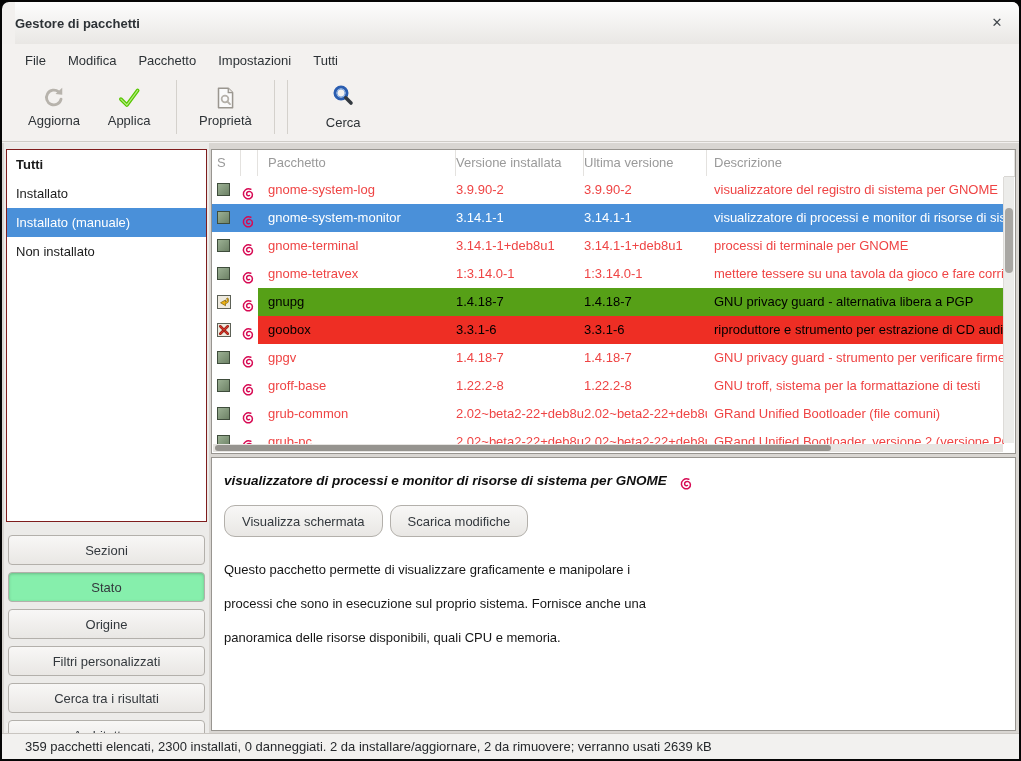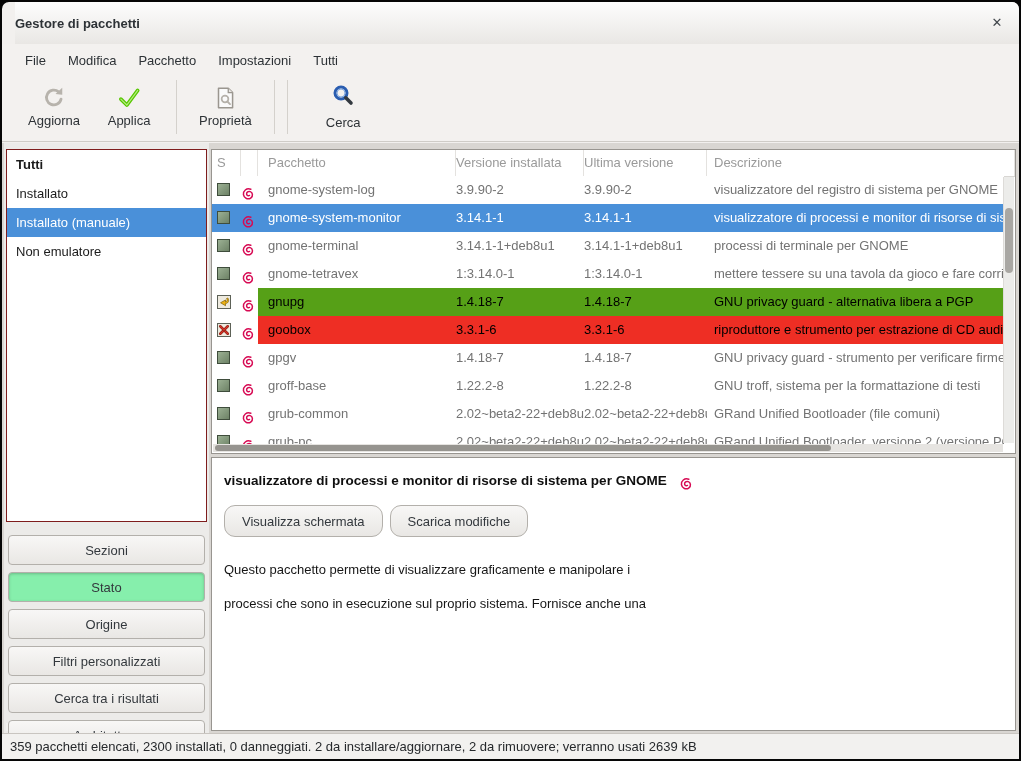--- a/index.html
+++ b/index.html
@@ -71,21 +71,21 @@
   .sbtn.pressed{background:#86efac;box-shadow:inset 0 1px 3px rgba(0,0,0,.22);}
   
   .right{position:absolute;left:209px;top:0;right:3px;bottom:0;}
   .pkgtable{
     position:absolute;top:6px;left:0;right:0;height:305px;background:#ffffff;
     border:1px solid #989590;box-sizing:border-box;overflow:hidden;
   }
   .thead{display:flex;height:26px;border-bottom:1px solid #d8d6d3;background:#ffffff;}
   .th{font-size:13px;color:#9a9a9a;line-height:26px;white-space:nowrap;overflow:hidden;
       border-right:1px solid #e4e2df;box-sizing:border-box;}
-  .cell{font-size:13px;color:#737373;line-height:28px;white-space:nowrap;overflow:hidden;box-sizing:border-box;}
+  .cell{font-size:13px;color:#ef4444;line-height:28px;white-space:nowrap;overflow:hidden;box-sizing:border-box;}
   .c-s{width:29px;padding-left:5px;}
   .c-sw{width:17px;}
   .c-name{width:198px;padding-left:10px;}
   .c-v1{width:128px;}
   .c-v2{width:123px;}
   .c-desc{flex:1;padding-left:7px;}
   .tbody{position:absolute;top:26px;left:0;right:11px;bottom:9px;overflow:hidden;}
   .prow{display:flex;height:28px;background:#ffffff;cursor:default;}
   .prow.sel .cell{background:#4a90d9;color:#ffffff;}
   .cell.hl-green{background:#56a017;color:#000;}
@@ -98,33 +98,33 @@
   .swirl{display:inline-block;width:14px;height:14px;margin-top:7px;}
   .vscroll{position:absolute;top:27px;right:1px;bottom:10px;width:10px;background:#ececea;border-left:1px solid #dddbd8;}
   .vscroll .thumb{position:absolute;left:1px;right:1px;top:31px;height:65px;background:#a9a7a3;border-radius:5px;}
   .hscroll{position:absolute;left:1px;right:12px;bottom:1px;height:8px;background:#e6e4e1;}
   .hscroll .thumb{position:absolute;left:2px;top:1px;height:6px;width:78%;background:#96948f;border-radius:3px;}
   
   .details{
     position:absolute;top:314px;left:0;right:0;bottom:2px;background:#ffffff;
     border:1px solid #989590;box-sizing:border-box;padding:12px 12px 0 12px;overflow:hidden;
   }
-  .dtitle{font-size:13.5px;font-weight:bold;color:#0f0f0f;display:flex;align-items:center;gap:12px;}
+  .dtitle{font-size:13.5px;font-weight:bold;color:#0f0f0f;display:flex;align-items:center;gap:12px;font-style:italic;}
   .dbtns{margin-top:14px;display:flex;gap:7px;}
   .dbtn{
     height:30px;padding:0 17px;border:1px solid #b3b0ab;border-radius:11px;
     background:linear-gradient(#f8f7f6,#e9e7e4);font-size:13px;color:#33383d;
     display:flex;align-items:center;cursor:pointer;
   }
   .dpara{margin-top:16px;font-size:13px;color:#161616;}
   .dpara div{line-height:34px;white-space:nowrap;}
   
   .statusbar{
     position:absolute;left:0;right:0;bottom:0;height:26px;background:#f2f1ef;
-    border-top:1px solid #c9c5c0;display:flex;align-items:center;padding-left:8px;
+    border-top:1px solid #c9c5c0;display:flex;align-items:center;padding-left:23px;
     font-size:13px;color:#26292c;box-sizing:border-box;
   }
 </style>
 </head>
 <body>
 
 <div class="window">
 
   <div class="titlebar">
     <span class="title">Gestore di pacchetti</span>
@@ -184,21 +184,21 @@
     </div>
   </div>
 
   <div class="main">
 
     <div class="left">
       <div class="filterlist" id="filterlist">
           <div class="fitem bold">Tutti</div>
           <div class="fitem">Installato</div>
           <div class="fitem selected">Installato (manuale)</div>
-          <div class="fitem">Non emulatore</div>
+          <div class="fitem">Non installato</div>
         </div>
       <div class="flist-hscroll">
           <div class="thumb"></div>
         </div>
       <div class="btnstack" id="btnstack">
           <div class="sbtn">Sezioni</div>
           <div class="sbtn pressed">Stato</div>
           <div class="sbtn">Origine</div>
           <div class="sbtn">Filtri personalizzati</div>
           <div class="sbtn">Cerca tra i risultati</div>
@@ -338,20 +338,21 @@
                 <path d="M11.2 2.6 C6.2 0.8 2.2 4.6 2.8 8.8 C3.4 12.9 8.2 14.9 11.4 12.4 C14 10.4 13.4 6.3 10.6 5.3 C8.4 4.5 6.1 6 6.4 8.1 C6.6 9.7 8.4 10.5 9.7 9.7" fill="none" stroke="#d70a53" stroke-width="1.7" stroke-linecap="round"></path>
               </svg></span>
         </div>
         <div class="dbtns">
           <div class="dbtn">Visualizza schermata</div>
           <div class="dbtn">Scarica modifiche</div>
         </div>
         <div class="dpara">
           <div>Questo pacchetto permette di visualizzare graficamente e manipolare i</div>
           <div>processi che sono in esecuzione sul proprio sistema. Fornisce anche una</div>
+          <div>panoramica delle risorse disponibili, quali CPU e memoria.</div>
         </div>
       </div>
     </div>
 
   </div>
 
   <div class="statusbar">
     <span>359 pacchetti elencati, 2300 installati, 0 danneggiati. 2 da installare/aggiornare, 2 da rimuovere; verranno usati 2639 kB</span>
   </div>
 

